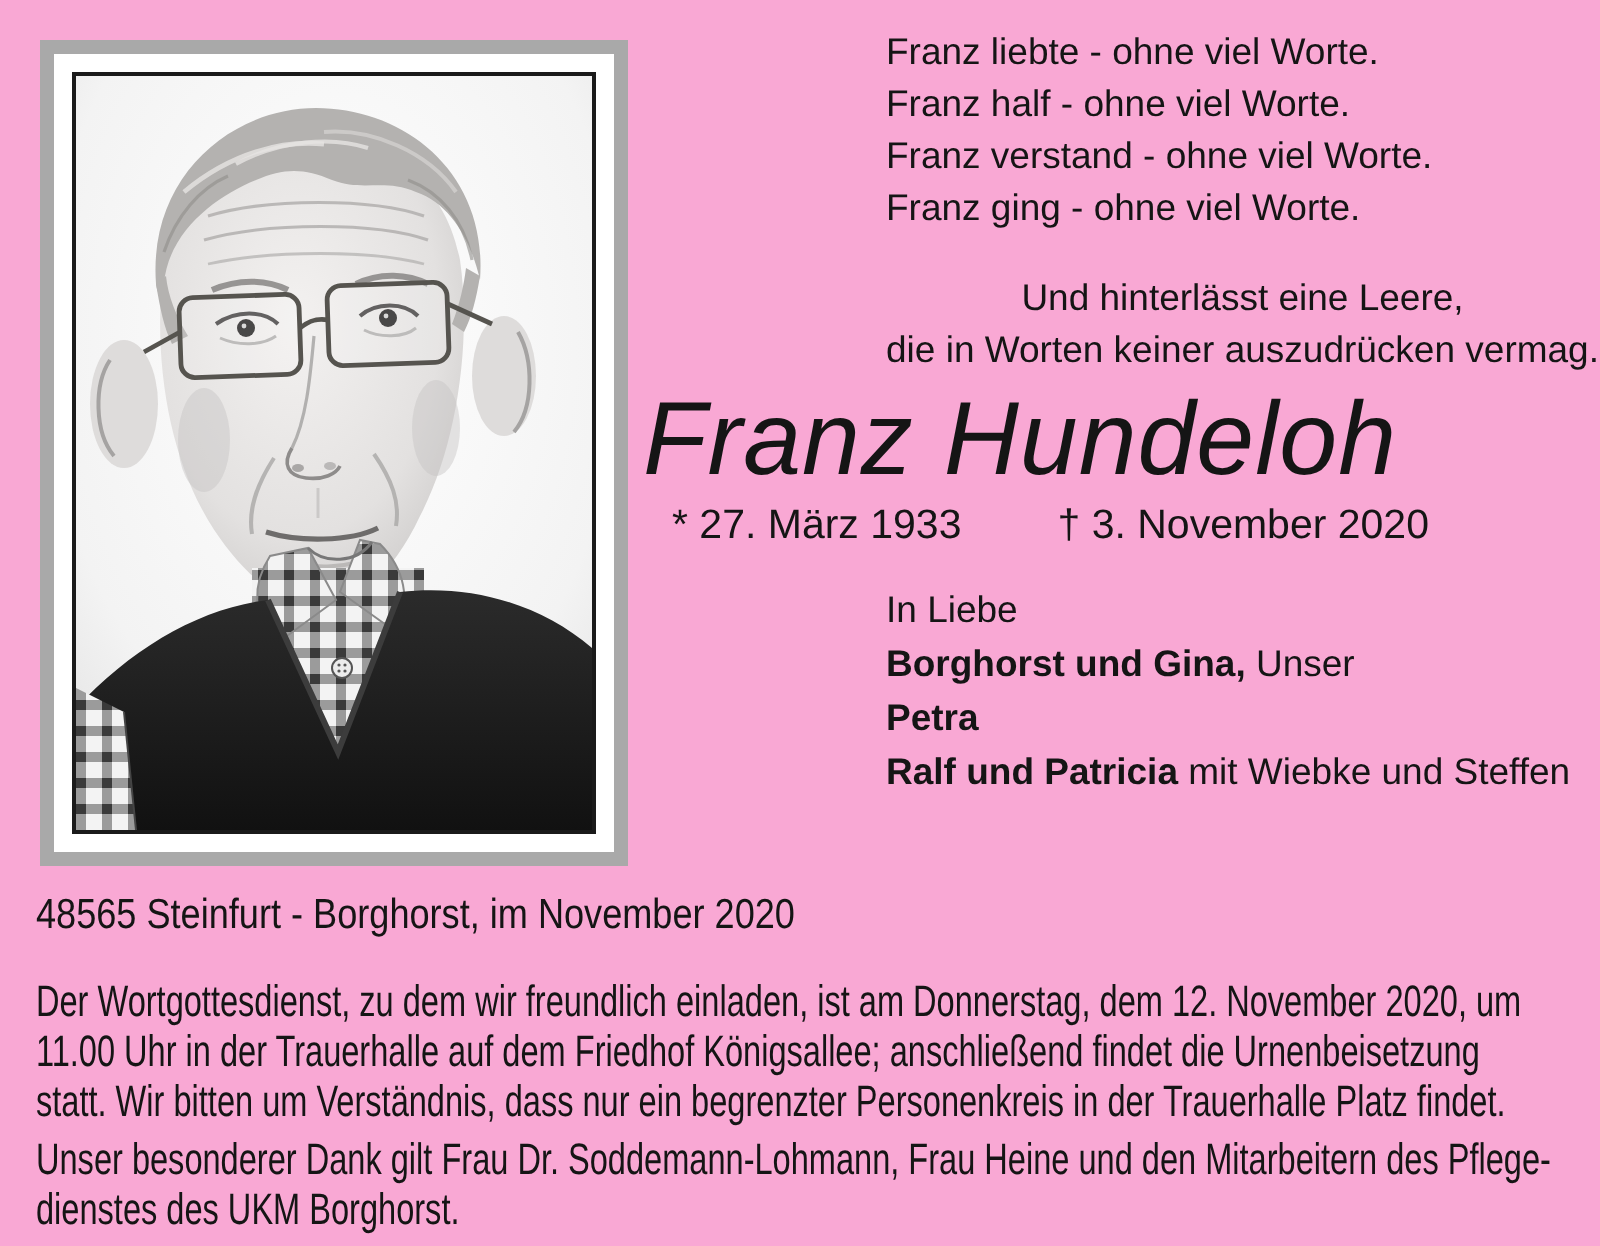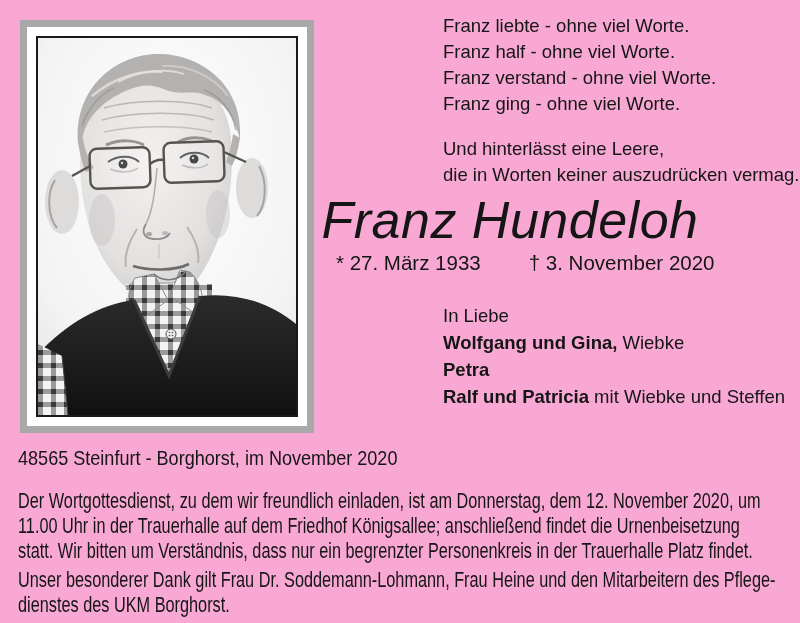--- a/index.html
+++ b/index.html
@@ -14,28 +14,28 @@
     padding:9px;
   }
   .photo-inner{
     width:100%;height:100%;box-sizing:border-box;border:2px solid #1a1a1a;
     background:#fbfbfb;overflow:hidden;
   }
   .photo-inner svg{display:block;width:100%;height:100%;}
   
   .poem{position:absolute;left:443px;font-size:18.5px;line-height:26px;white-space:nowrap;}
   .poem1{top:13px;}
-  .poem2{top:136px;}
+  .poem2{top:136px;text-align:center;}
   .deceased-name{
     position:absolute;left:320px;top:196px;width:380px;text-align:center;
     font-style:italic;font-size:52px;line-height:48px;letter-spacing:0.5px;white-space:nowrap;
   }
   .dates{position:absolute;left:336px;top:251px;font-size:20.5px;white-space:nowrap;}
   .dates .birth{margin-right:48px;margin-top:16px;}
-  .family{position:absolute;left:443px;top:302px;font-size:18.5px;line-height:27px;white-space:nowrap;}
+  .family{position:absolute;left:443px;top:291px;font-size:18.5px;line-height:27px;white-space:nowrap;}
   .family .b{font-weight:bold;}
   
   .place-line{
     position:absolute;left:18px;top:446px;font-size:21px;white-space:nowrap;
     transform:scaleX(0.86);transform-origin:0 0;
   }
   .condensed{
     position:absolute;left:18px;width:1100px;font-size:22px;line-height:25px;
     transform:scaleX(0.74);transform-origin:0 0;white-space:nowrap;
   }
@@ -166,21 +166,21 @@
   </div>
 
   <div class="deceased-name">Franz Hundeloh</div>
 
   <div class="dates">
     <span class="birth">* 27. März 1933</span><span>† 3. November 2020</span>
   </div>
 
   <div class="family">
     <div>In Liebe</div>
-    <div><span class="b">Wolfgang und Gina,</span><span> Wiebke</span></div>
+    <div><span class="b">Borghorst und Gina,</span><span> Unser</span></div>
     <div><span class="b">Petra</span><span></span></div>
     <div><span class="b">Ralf und Patricia</span><span> mit Wiebke und Steffen</span></div>
   </div>
 
   <div class="place-line">48565 Steinfurt - Borghorst, im November 2020</div>
 
   <div class="condensed service">
     <div>Der Wortgottesdienst, zu dem wir freundlich einladen, ist am Donnerstag, dem 12. November 2020, um</div>
     <div>11.00 Uhr in der Trauerhalle auf dem Friedhof Königsallee; anschließend findet die Urnenbeisetzung</div>
     <div>statt. Wir bitten um Verständnis, dass nur ein begrenzter Personenkreis in der Trauerhalle Platz findet.</div>

